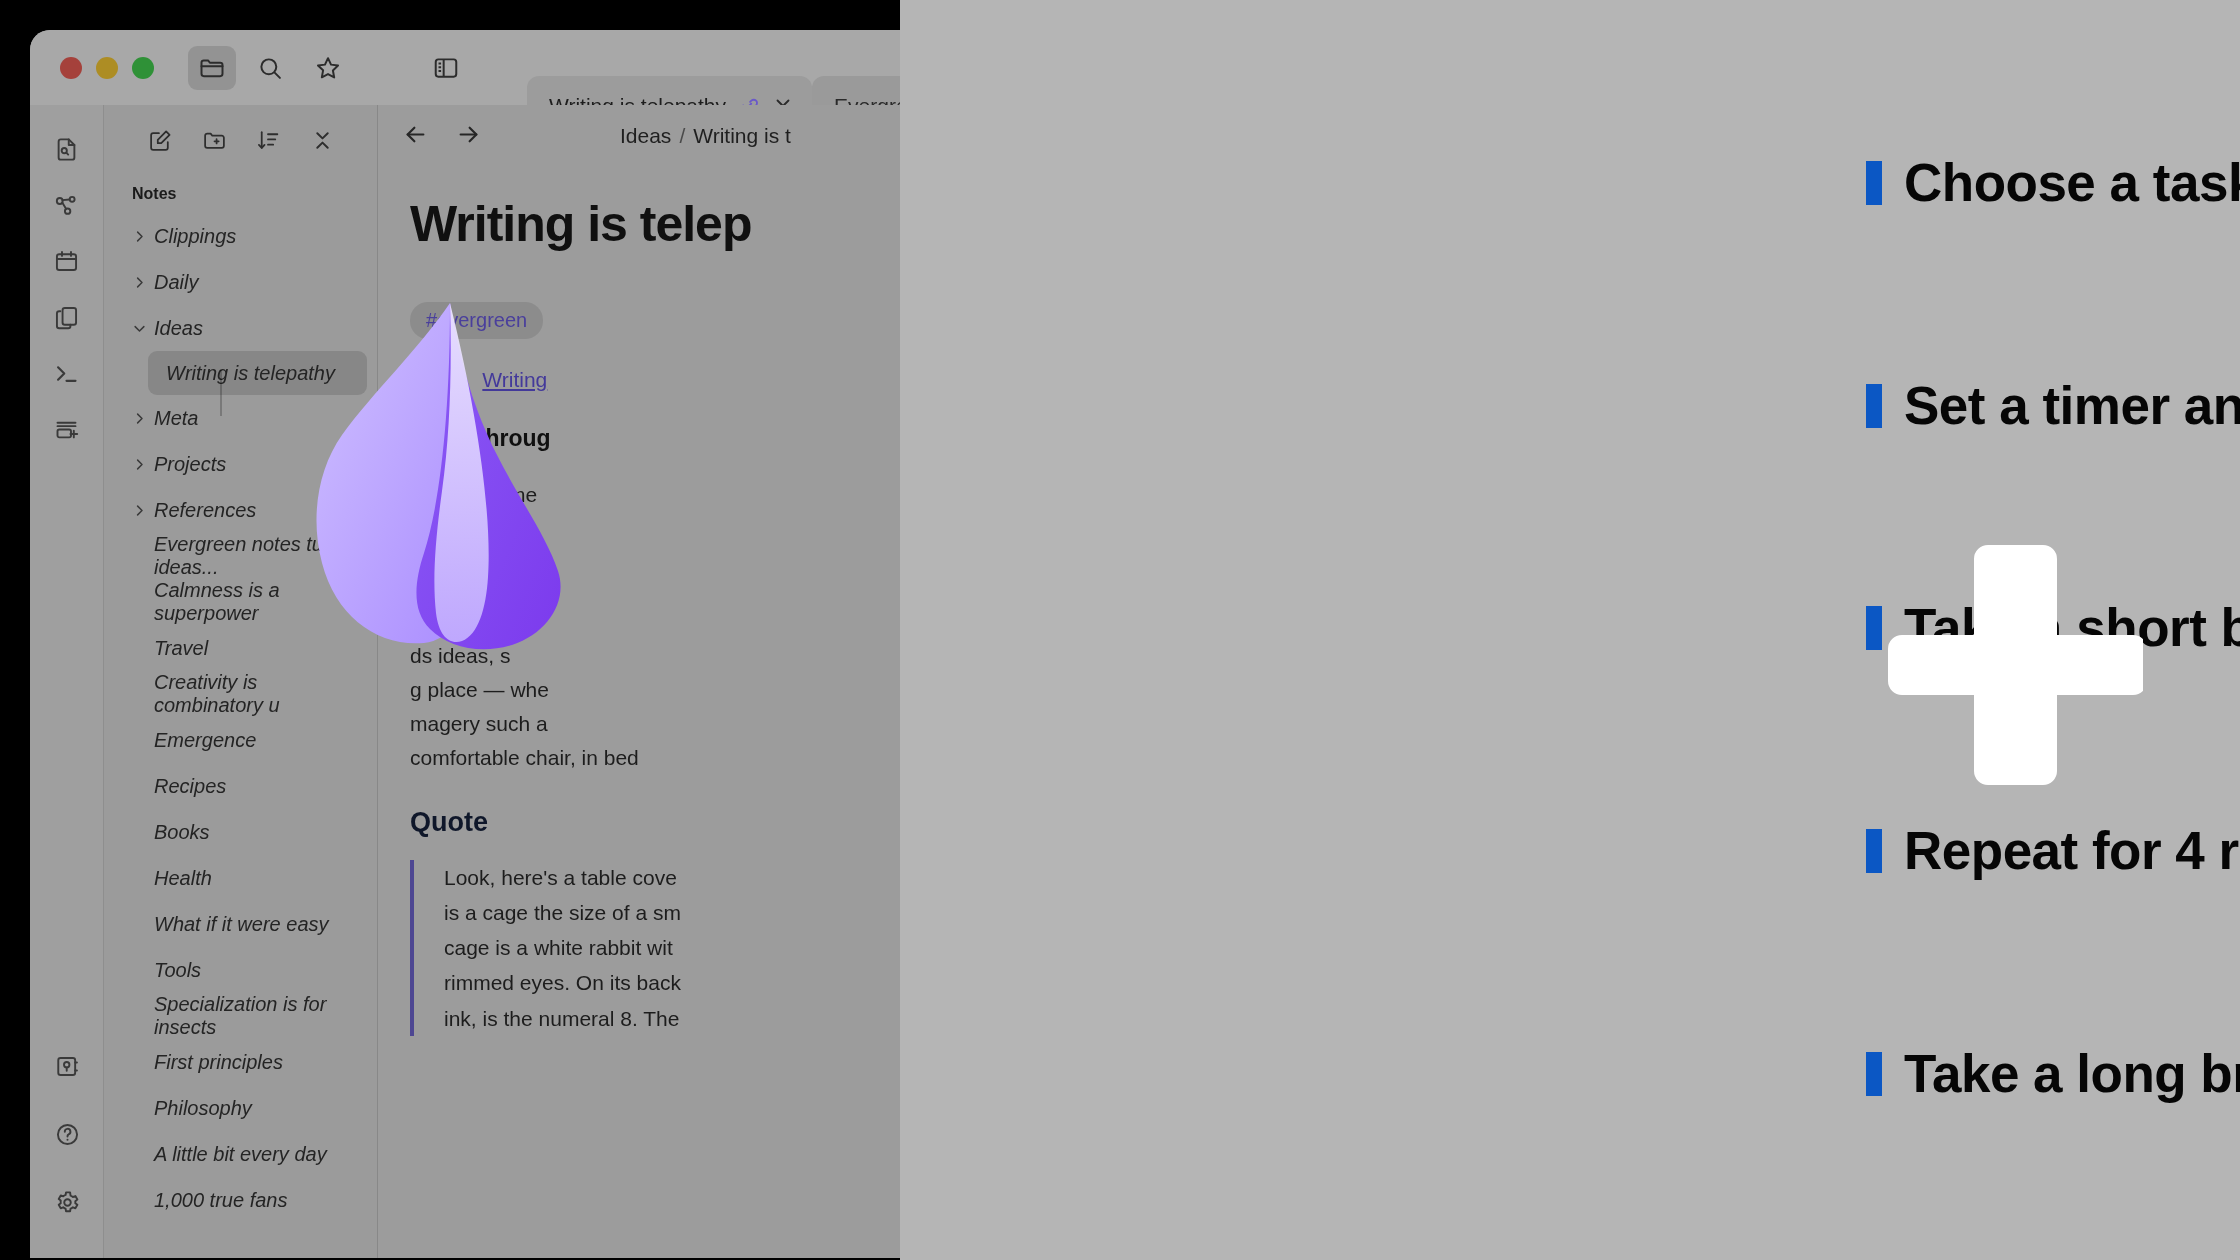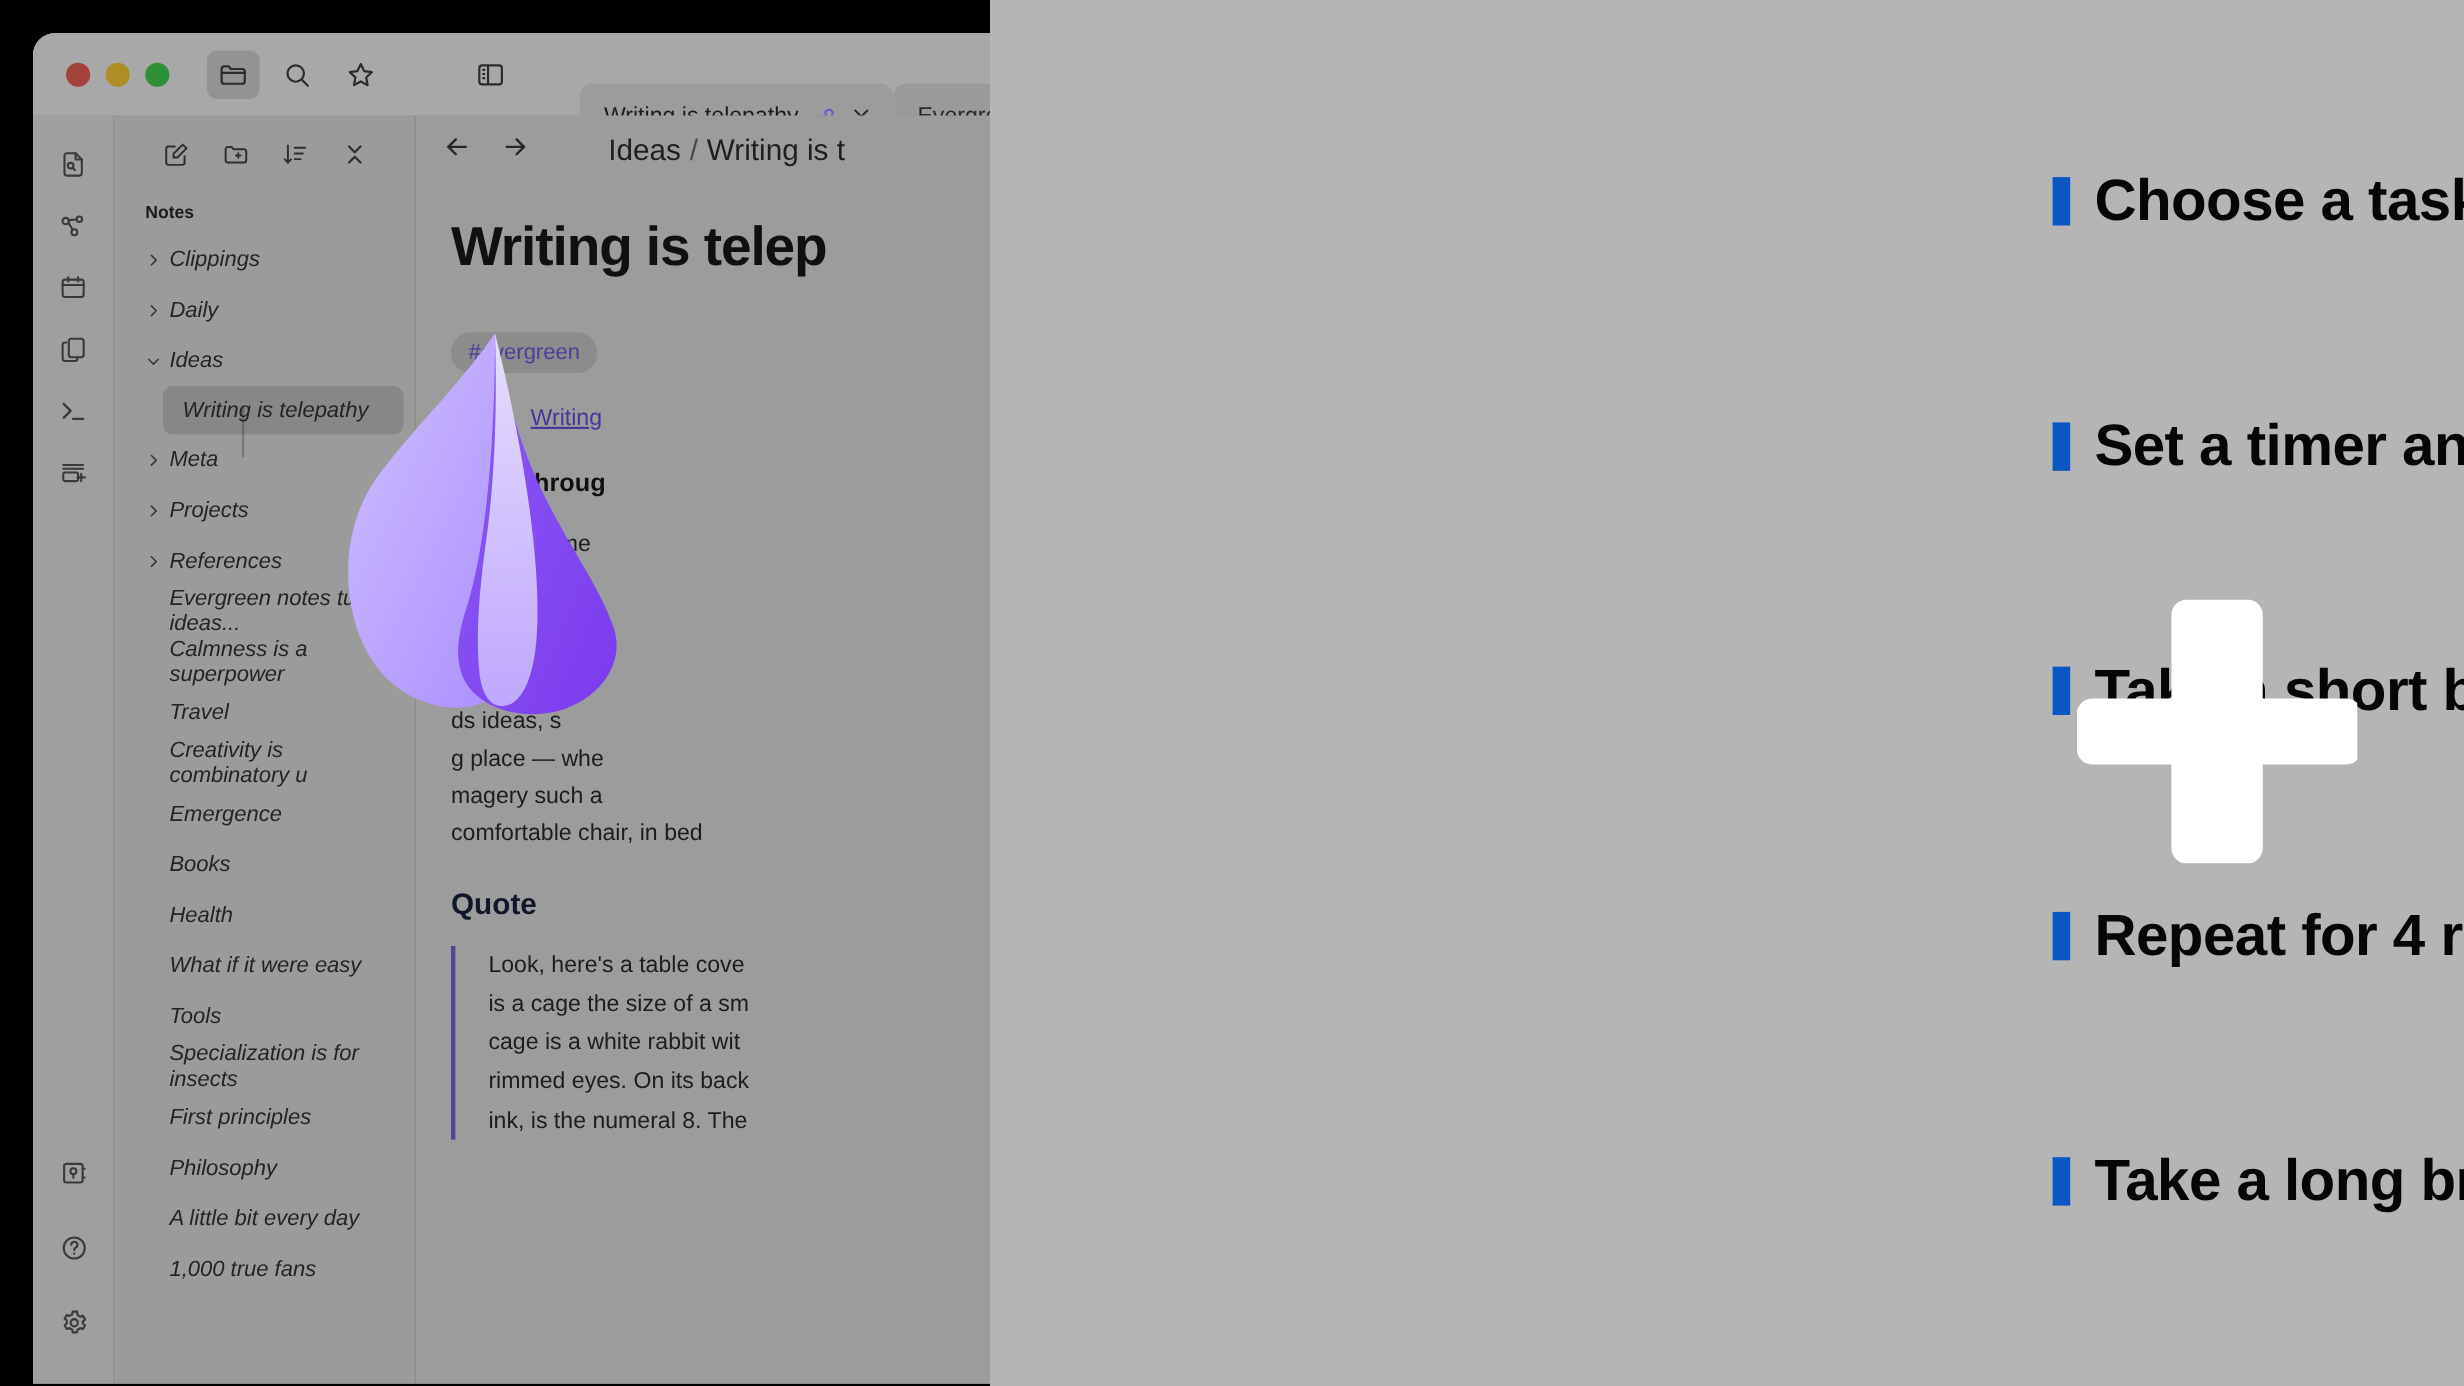--- a/index.html
+++ b/index.html
@@ -86,21 +86,21 @@
   .sb-row.child { margin-left: 44px; padding-left: 18px; height: 44px; border-radius: 9px; }
   .sb-row.selected { background: rgba(0,0,0,.13); }
   .ideas-guide { position:absolute; left: 116px; width:2px; background: rgba(0,0,0,.22); }
 
   
   .editor {
     position:absolute; left:348px; top:75px; right:0; bottom:0;
     background:#9c9c9c;
   }
   .nav-bar { display:flex; align-items:center; height: 62px; padding-left: 24px; gap: 26px; color:#262626; }
-  .crumb { margin-left: 45px; font-size: 27px; color:#1f1f1f; white-space: nowrap; }
+  .crumb { margin-left: 112px; font-size: 21px; color:#1f1f1f; white-space: nowrap; }
   .crumb .sep { color:#4a4a4a; padding: 0 8px; }
 
   .doc { padding: 28px 0 0 32px; }
   .doc h1 { font-size: 50px; font-weight: 800; color:#101010; letter-spacing:-1px; white-space: nowrap; }
   .tagrow { margin-top: 38px; }
   .tag {
     display:inline-block; background: rgba(0,0,0,.10); color:#4a3f9c;
     border-radius: 18px; padding: 7px 16px; font-size: 20px; margin-top: 11px;
   }
   .doc p { font-size: 21px; color:#1d1d1d; margin-top: 26px; line-height: 1.45; white-space: nowrap; }
@@ -355,20 +355,23 @@
             <span>Calmness is a superpower</span>
           </div>
         <div class="sb-row leaf">
             <span>Travel</span>
           </div>
         <div class="sb-row leaf">
             <span>Creativity is combinatory u</span>
           </div>
         <div class="sb-row leaf">
             <span>Emergence</span>
+          </div>
+        <div class="sb-row leaf">
+            <span>Recipes</span>
           </div>
         <div class="sb-row leaf">
             <span>Books</span>
           </div>
         <div class="sb-row leaf">
             <span>Health</span>
           </div>
         <div class="sb-row leaf">
             <span>What if it were easy</span>
           </div>

